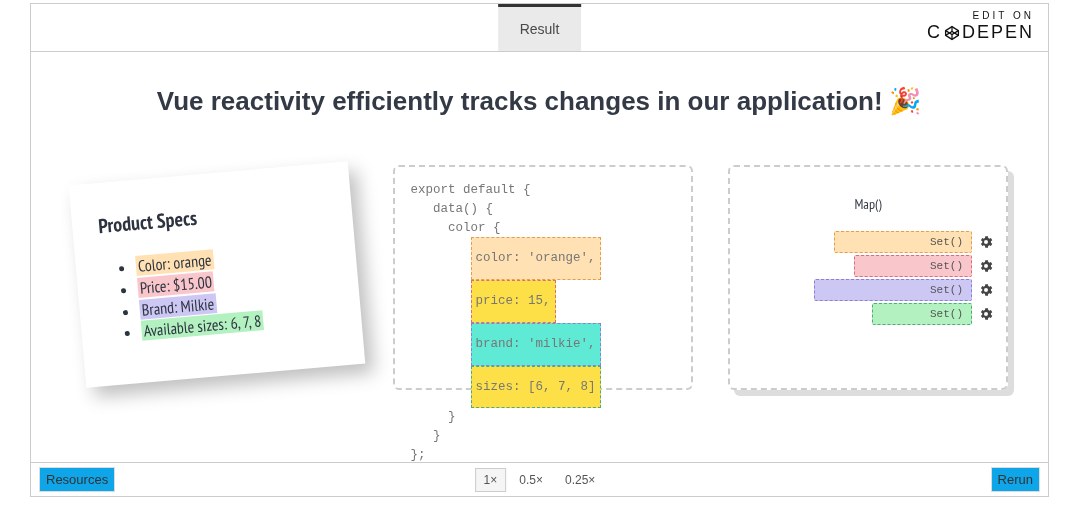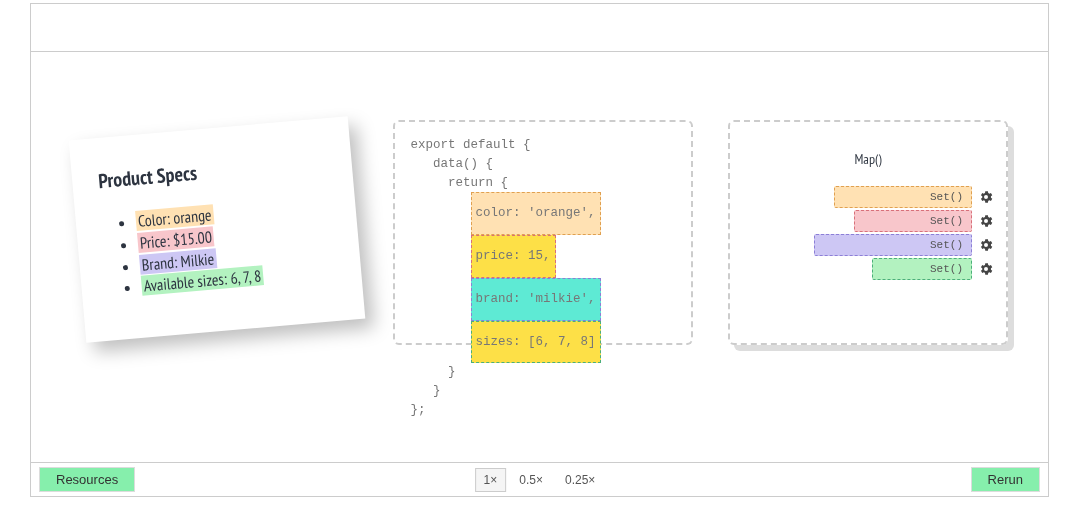--- a/index.html
+++ b/index.html
@@ -202,23 +202,23 @@
   .bottombar {
     display: flex;
     align-items: center;
     border-top: 1px solid #ccc;
     height: 34px;
     padding: 0 8px;
     font-size: 13px;
     color: #333;
   }
   .btn {
-    background: #86efac;
+    background: #0ea5e9;
     border: 1px solid #dcdcdc;
-    padding: 4px 16px;
+    padding: 4px 6px;
     font-size: 13px;
     color: #333;
     cursor: pointer;
   }
   .zoom-group {
     position: absolute;
     left: 50%;
     transform: translateX(-50%);
     display: flex;
     gap: 4px;
@@ -237,39 +237,55 @@
   .bottombar .right {
     margin-left: auto;
   }
 </style>
 </head>
 <body>
 
 <div class="container">
 
   <div class="topbar">
+    <div class="tab-result">Result</div>
+    <div class="editon">
+      <div class="editon-label">EDIT ON</div>
+      <div class="codepen-logo">
+        <span>C</span>
+        <svg class="cube" viewBox="0 0 100 100" fill="none" stroke="#111" stroke-width="8">
+          <polygon points="50,10 90,35 90,65 50,90 10,65 10,35"></polygon>
+          <polyline points="10,35 50,60 90,35"></polyline>
+          <polyline points="10,65 50,40 90,65"></polyline>
+          <line x1="50" y1="10" x2="50" y2="40"></line>
+          <line x1="50" y1="60" x2="50" y2="90"></line>
+        </svg>
+        <span>DEPEN</span>
+      </div>
+    </div>
   </div>
 
   <div class="main">
+    <div class="heading">Vue reactivity efficiently tracks changes in our application! 🎉</div>
 
     <div class="panels">
 
       <div class="product-card">
         <h3>Product Specs</h3>
         <ul>
           <li><span class="hl hl-orange">Color: orange</span></li>
           <li><span class="hl hl-pink">Price: $15.00</span></li>
           <li><span class="hl hl-purple">Brand: Milkie</span></li>
           <li><span class="hl hl-green">Available sizes: 6, 7, 8</span></li>
         </ul>
       </div>
 
       <div class="code-panel"><span>export default {</span>
 <span>   data() {</span>
-<span>     return {</span>
+<span>     color {</span>
         <span class="code-hl o">color: 'orange',</span>
         <span class="code-hl p">price: 15,</span>
         <span class="code-hl pu">brand: 'milkie',</span>
         <span class="code-hl g">sizes: [6, 7, 8]</span>
 <span>     }</span>
 <span>   }</span>
 <span>};</span></div>
 
       <div class="map-panel">
         <div class="map-title">Map()</div>

